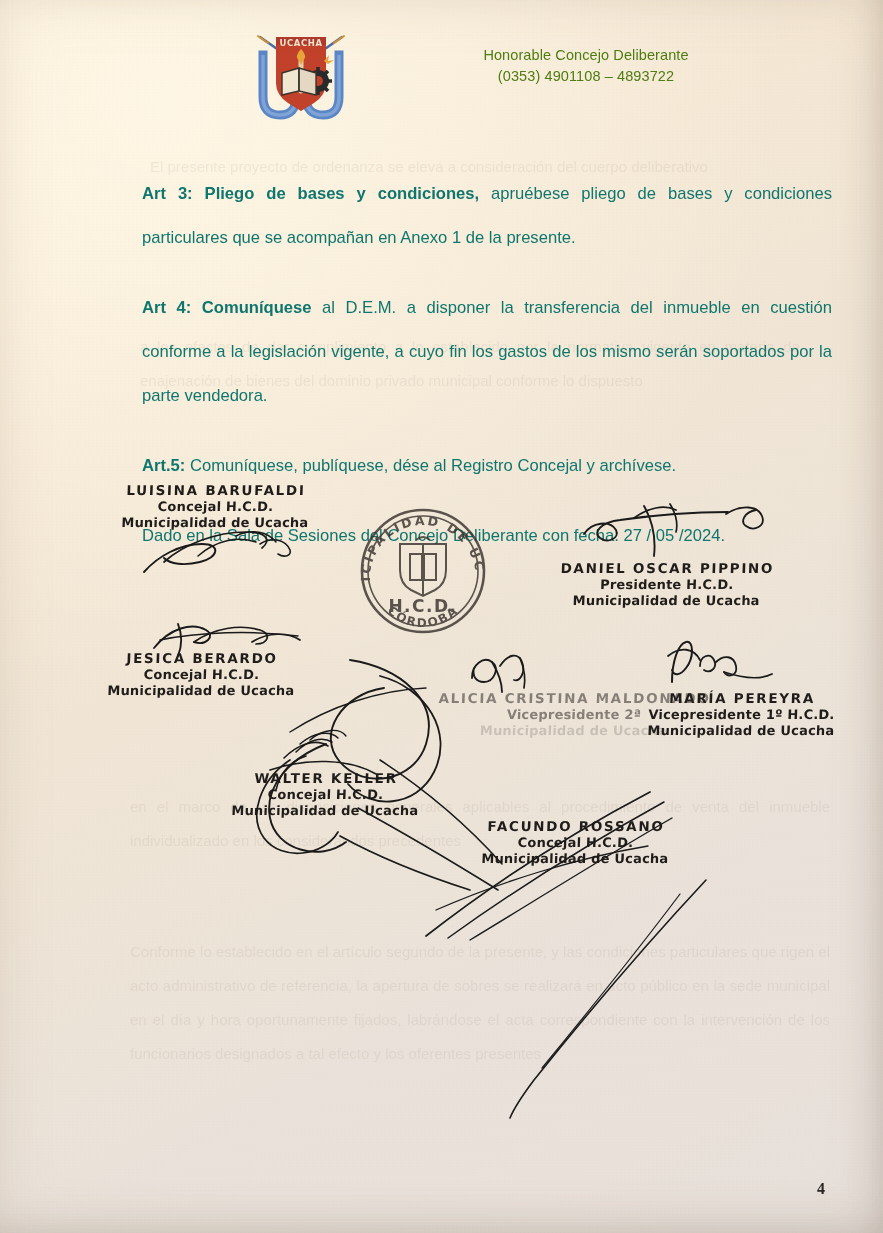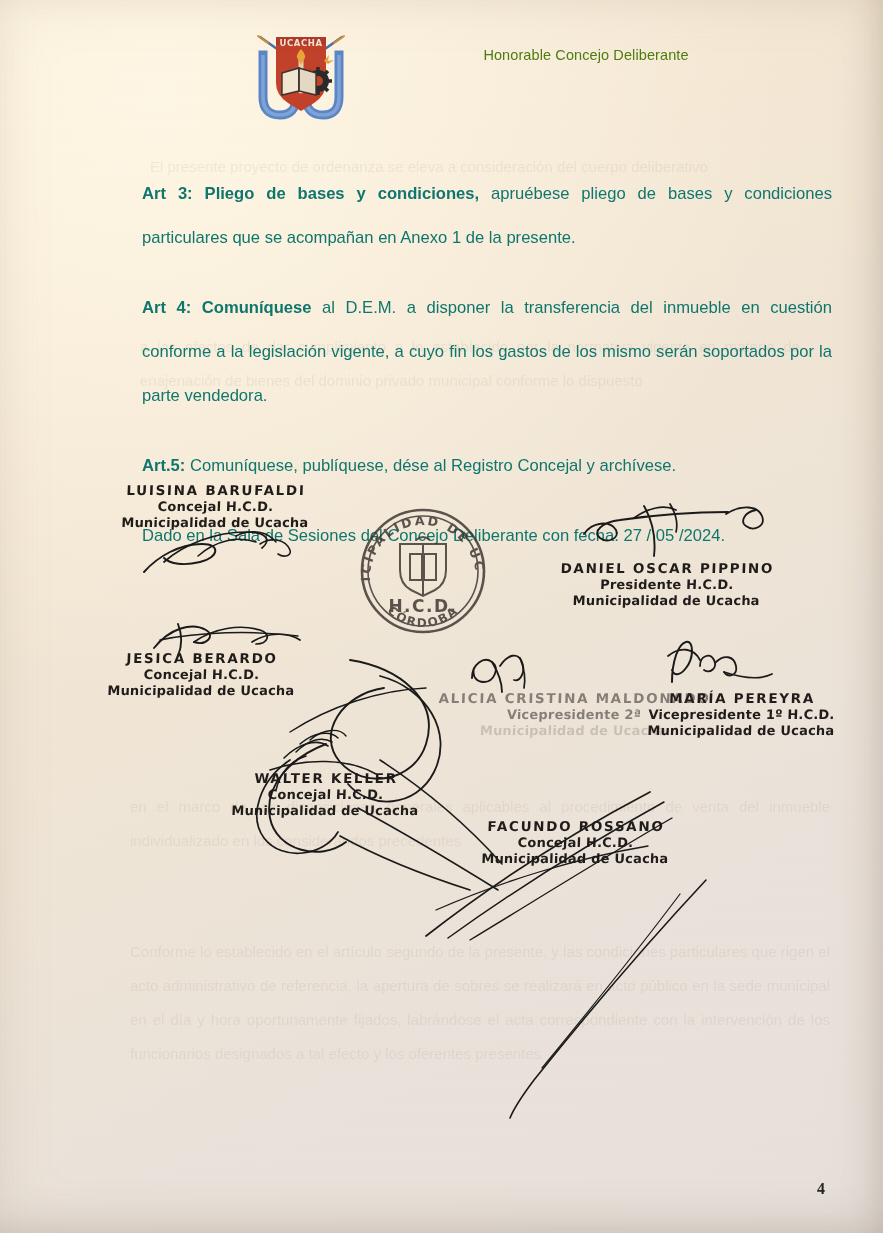--- a/index.html
+++ b/index.html
@@ -229,20 +229,21 @@
         </g>
 
         <g fill="#e8a43a">
           <path d="M78 36 l5 -6 l-1 6 l6 -1 l-6 4 Z"></path>
         </g>
       </svg>
     </div>
 
     <div class="header-lines">
       <div>Honorable Concejo Deliberante</div>
+      <div>(0353) 4901108 – 4893722</div>
     </div>
   </div>
 
   <div class="body-text">
 
     <p class="para"><b>Art 3: Pliego de bases y condiciones,</b><span> apruébese pliego de bases y condiciones particulares que se acompañan en Anexo 1 de la presente.</span></p>
 
     <p class="para"><b>Art 4: Comuníquese</b><span> al D.E.M. a disponer la transferencia del inmueble en cuestión conforme a la legislación vigente, a cuyo fin los gastos de los mismo serán soportados por la parte vendedora.</span></p>
 
     <p class="para no-justify"><b>Art.5:</b><span> Comuníquese, publíquese, dése al Registro Concejal y archívese.</span></p>

